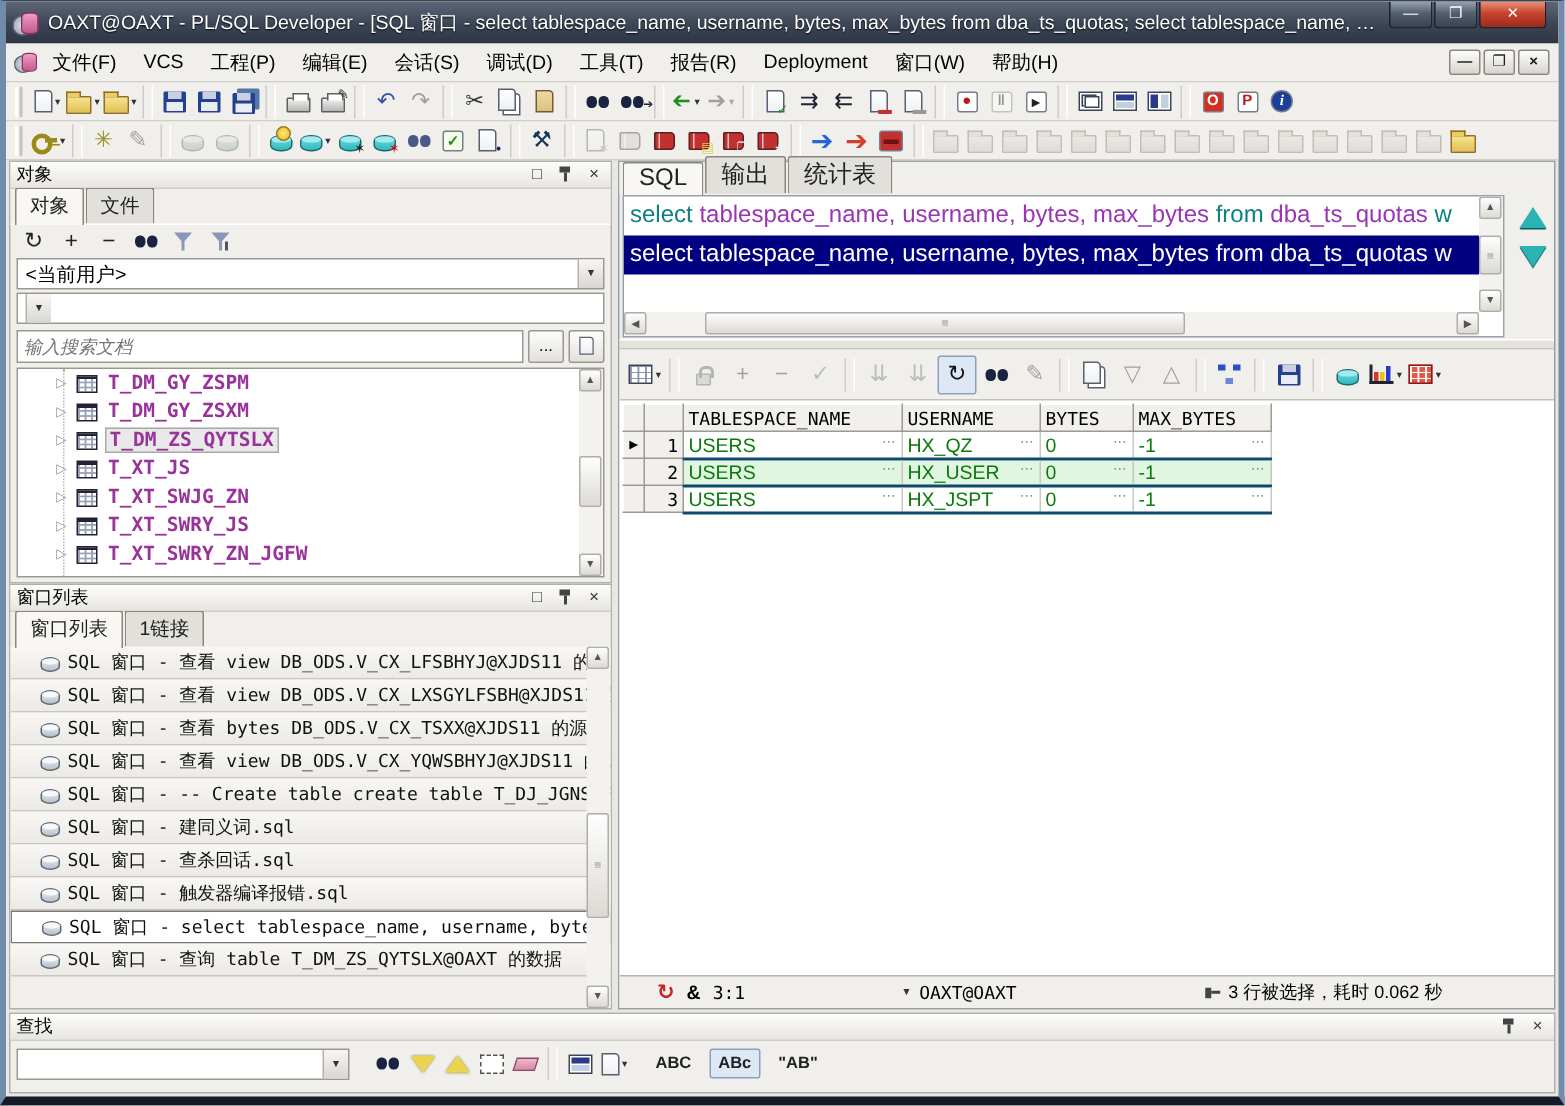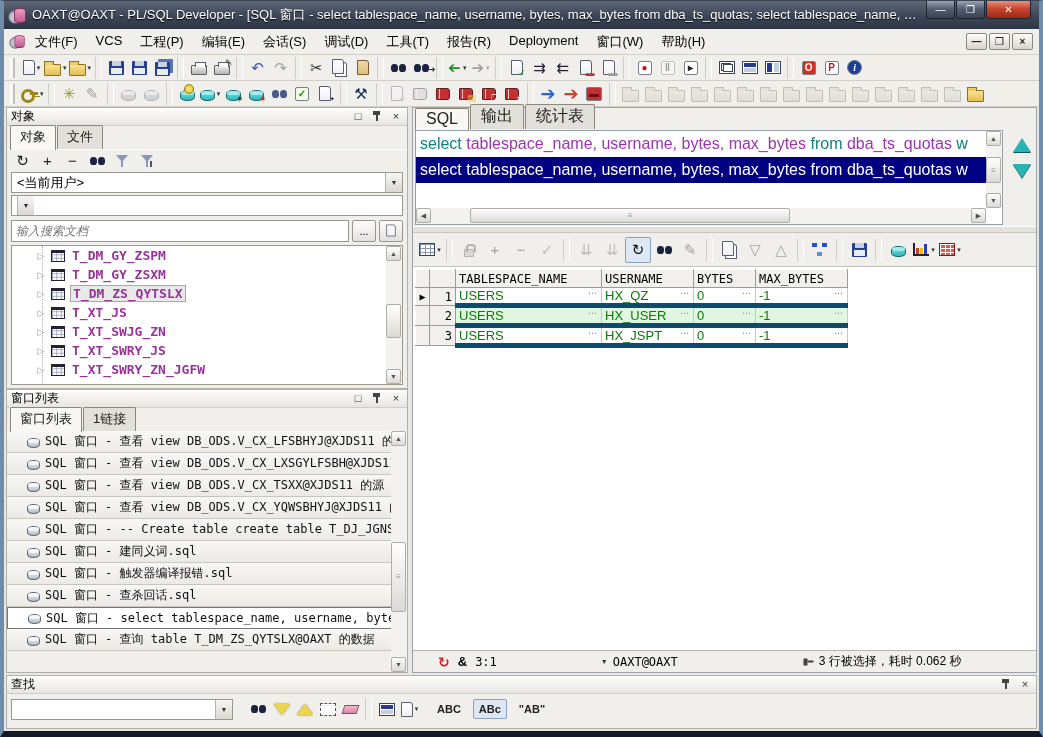--- a/index.html
+++ b/index.html
@@ -163,21 +163,21 @@
 #grid-toolbar .tbtn{min-width:26px;height:26px;}
 .results{flex:1;background:#fff;border-top:1px solid #c5c2bc;padding:2px 0 0 2px;overflow:hidden;}
 table.grid{border-collapse:collapse;table-layout:fixed;}
 .grid th,.grid td{height:18px;padding:0 3px;overflow:hidden;white-space:nowrap;}
 .grid th{background:#f1f0ed;border:1px solid;border-color:#fff #9d9a94 #9d9a94 #fff;font:12px "DejaVu Sans Mono","Liberation Mono",monospace;text-align:left;font-weight:normal;}
 .gsel{width:14px;}
 .gnum{width:26px;}
 .c0{width:146px;}.c1{width:92px;}.c2{width:62px;}.c3{width:92px;}
 .grid td.gsel,.grid td.gnum{background:#f1f0ed;border:1px solid;border-color:#fff #9d9a94 #9d9a94 #fff;font:12px "DejaVu Sans Mono","Liberation Mono",monospace;text-align:right;}
 td.gsel{text-align:center!important;font-size:10px!important;padding:0;}
-.gcell{border-right:1px solid #c9c7c2;border-bottom:5px solid #0c4a6e;font:13px "DejaVu Sans Mono","Liberation Mono",monospace;color:var(--grid);}
+.gcell{border-right:1px solid #c9c7c2;border-bottom:2px solid #0c4a6e;font:13px "DejaVu Sans Mono","Liberation Mono",monospace;color:var(--grid);}
 tr.grow:nth-child(even) .gcell{background:var(--rowalt);}
 .gcell .cv{float:left;}
 .cellmore{float:right;color:#888;font-size:9px;letter-spacing:1px;}
 .statusbar{height:22px;display:flex;align-items:center;background:#f0efec;border-top:1px solid #b8b5ae;font-size:12px;gap:8px;padding:0 6px;flex:none;}
 .sbref{color:#c22;font-weight:bold;font-size:14px;}
 .sbamp{font-weight:bold;font-size:13px;}
 .sbsession{display:flex;align-items:center;gap:5px;margin-left:96px;}
 .sbmsg{display:flex;align-items:center;gap:5px;margin-left:118px;white-space:nowrap;}
 
 
@@ -634,21 +634,21 @@
           </span>
           <span class="ic k-db v-gray sm"></span>
           <span class="wlabel">SQL 窗口 - 查看 view DB_ODS.V_CX_LXSGYLFSBH@XJDS11 的源</span>
         </div>
         <div class="wrow">
           <span class="ic k-badgewin">
             <i></i>
             <i></i>
           </span>
           <span class="ic k-db v-gray sm"></span>
-          <span class="wlabel">SQL 窗口 - 查看 view DB_ODS.V_CX_TSXX@XJDS11 的源</span>
+          <span class="wlabel">SQL 窗口 - 查看 bytes DB_ODS.V_CX_TSXX@XJDS11 的源</span>
         </div>
         <div class="wrow">
           <span class="ic k-badgewin">
             <i></i>
             <i></i>
           </span>
           <span class="ic k-db v-gray sm"></span>
           <span class="wlabel">SQL 窗口 - 查看 view DB_ODS.V_CX_YQWSBHYJ@XJDS11 的源</span>
         </div>
         <div class="wrow">
@@ -666,29 +666,29 @@
           </span>
           <span class="ic k-db v-gray sm"></span>
           <span class="wlabel">SQL 窗口 - 建同义词.sql</span>
         </div>
         <div class="wrow">
           <span class="ic k-badgewin">
             <i></i>
             <i></i>
           </span>
           <span class="ic k-db v-gray sm"></span>
-          <span class="wlabel">SQL 窗口 - 触发器编译报错.sql</span>
+          <span class="wlabel">SQL 窗口 - 查杀回话.sql</span>
         </div>
         <div class="wrow">
           <span class="ic k-badgewin">
             <i></i>
             <i></i>
           </span>
           <span class="ic k-db v-gray sm"></span>
-          <span class="wlabel">SQL 窗口 - 查杀回话.sql</span>
+          <span class="wlabel">SQL 窗口 - 触发器编译报错.sql</span>
         </div>
         <div class="wrow selected">
           <span class="ic k-badgewin v-blue">
             <i></i>
             <i></i>
           </span>
           <span class="ic k-db v-gray sm"></span>
           <span class="wlabel">SQL 窗口 - select tablespace_name, username, bytes, max_b</span>
         </div>
         <div class="wrow">

